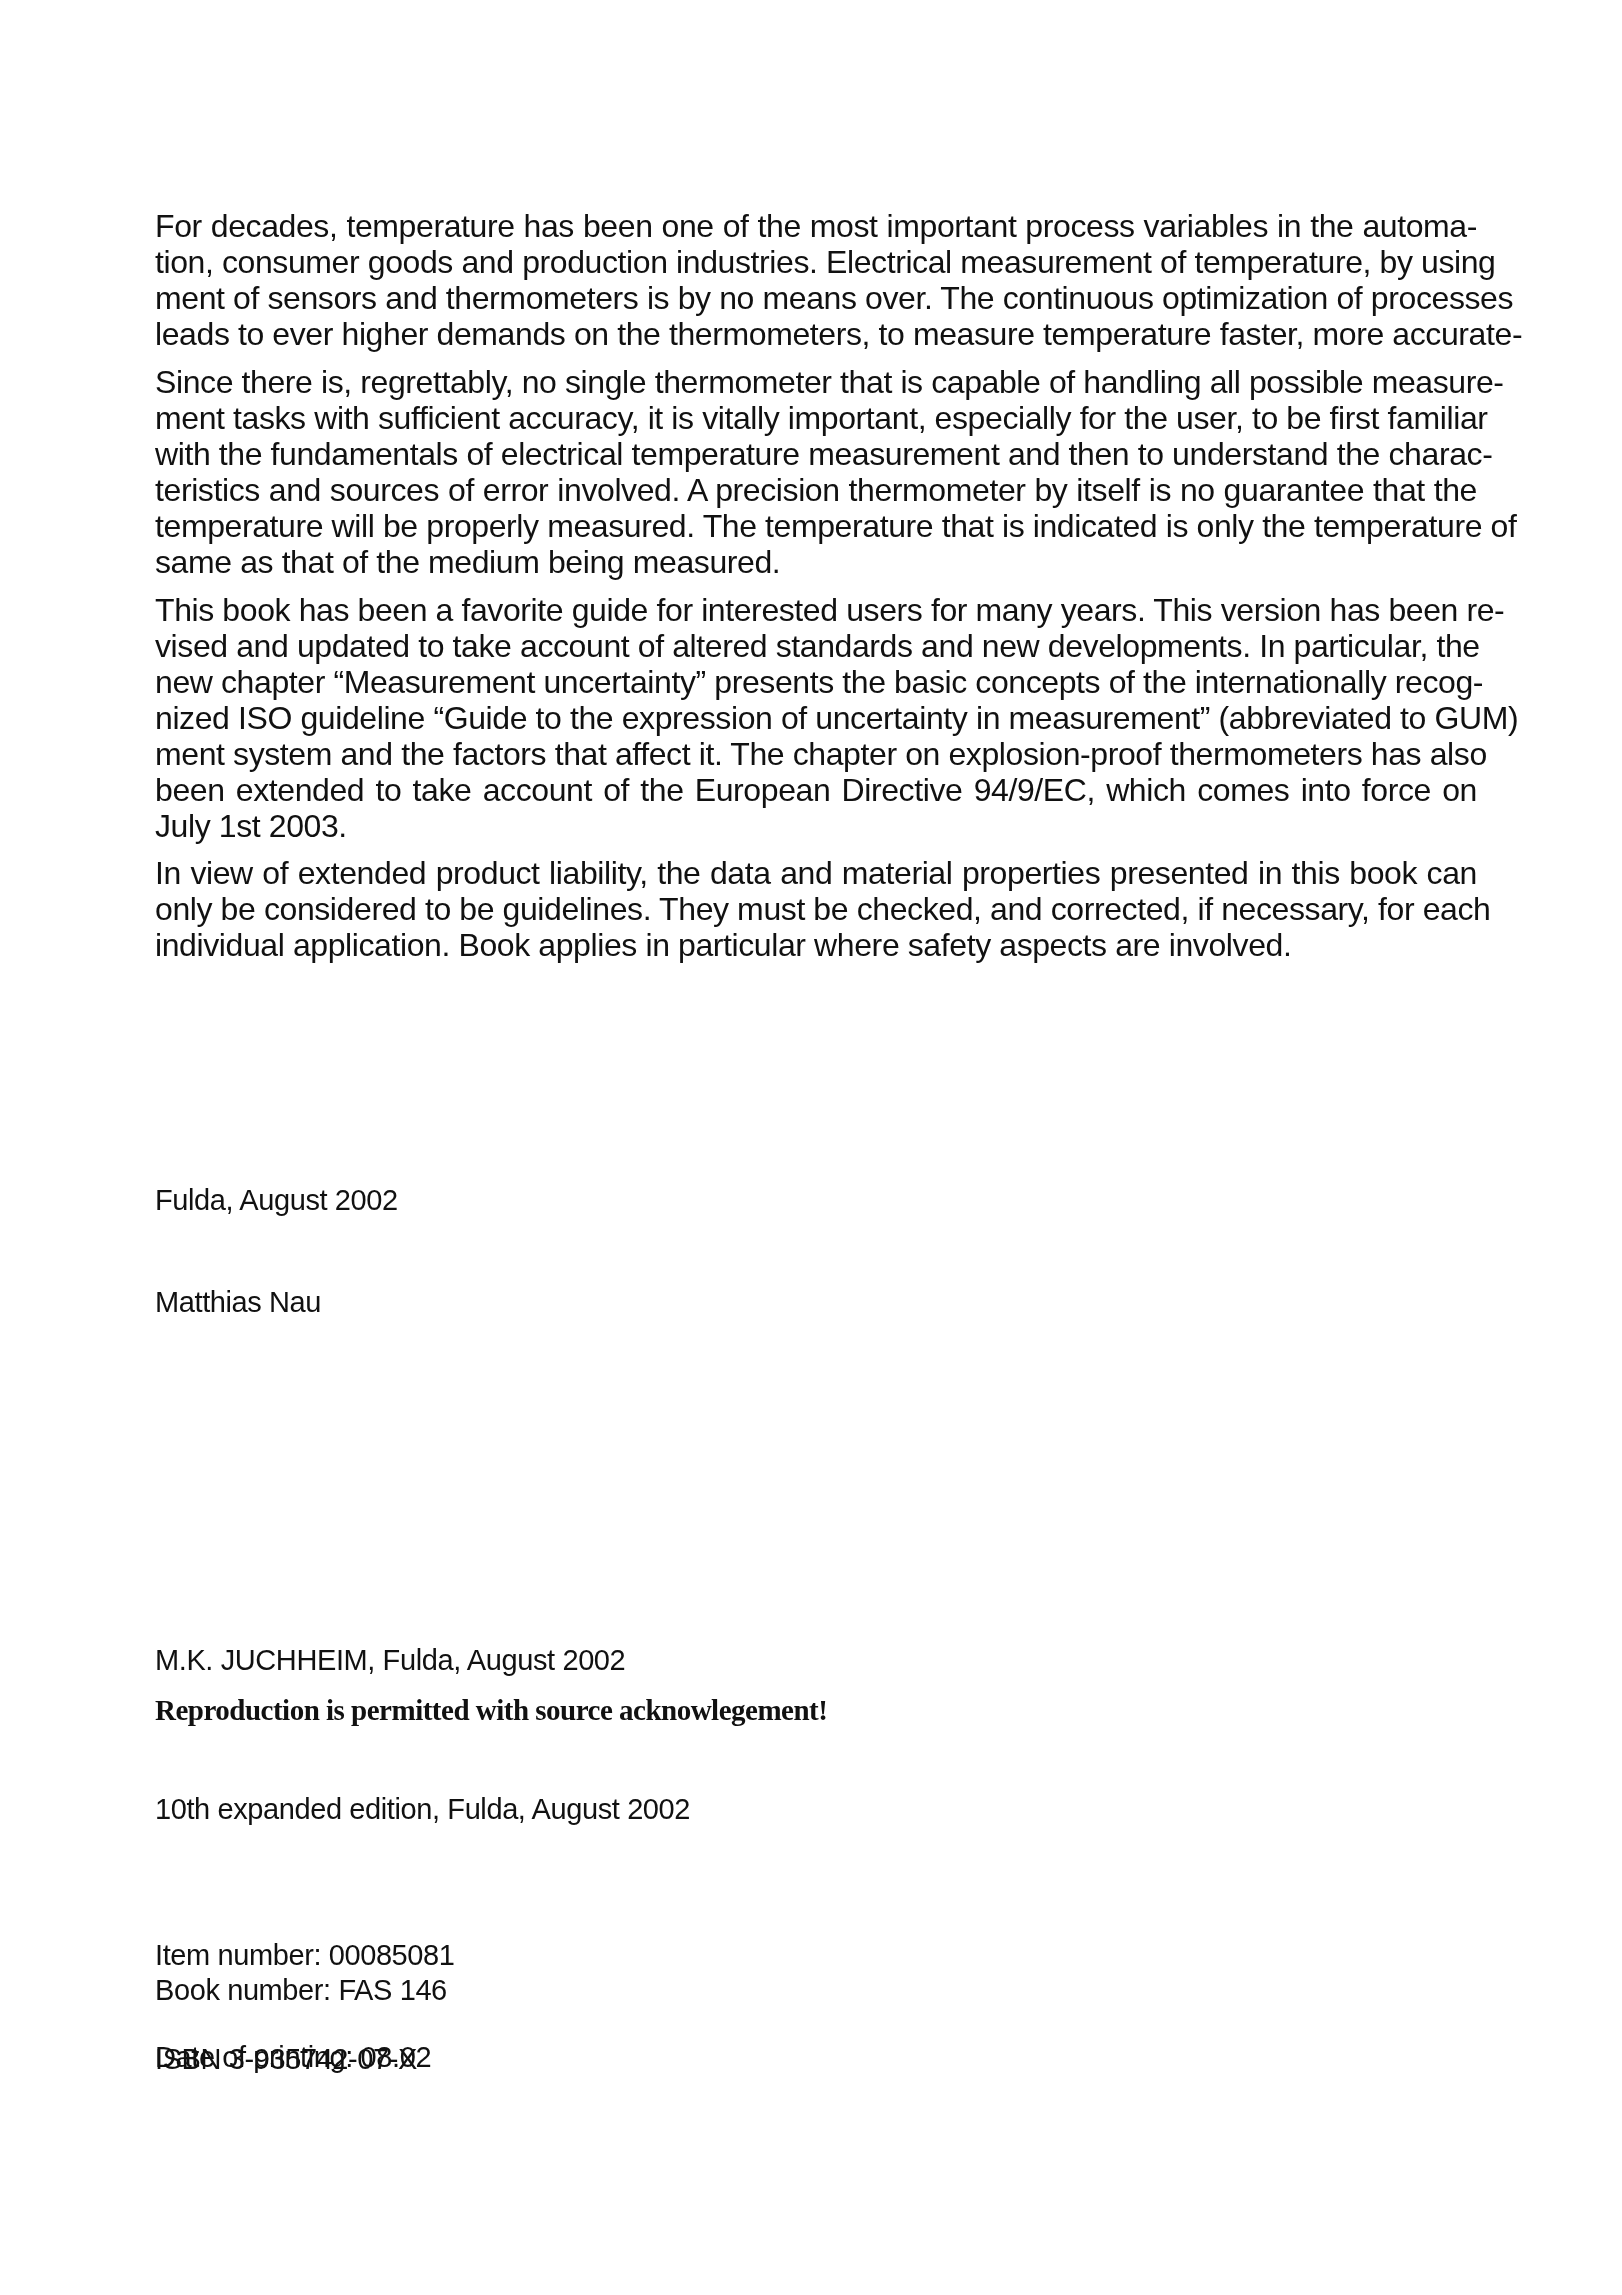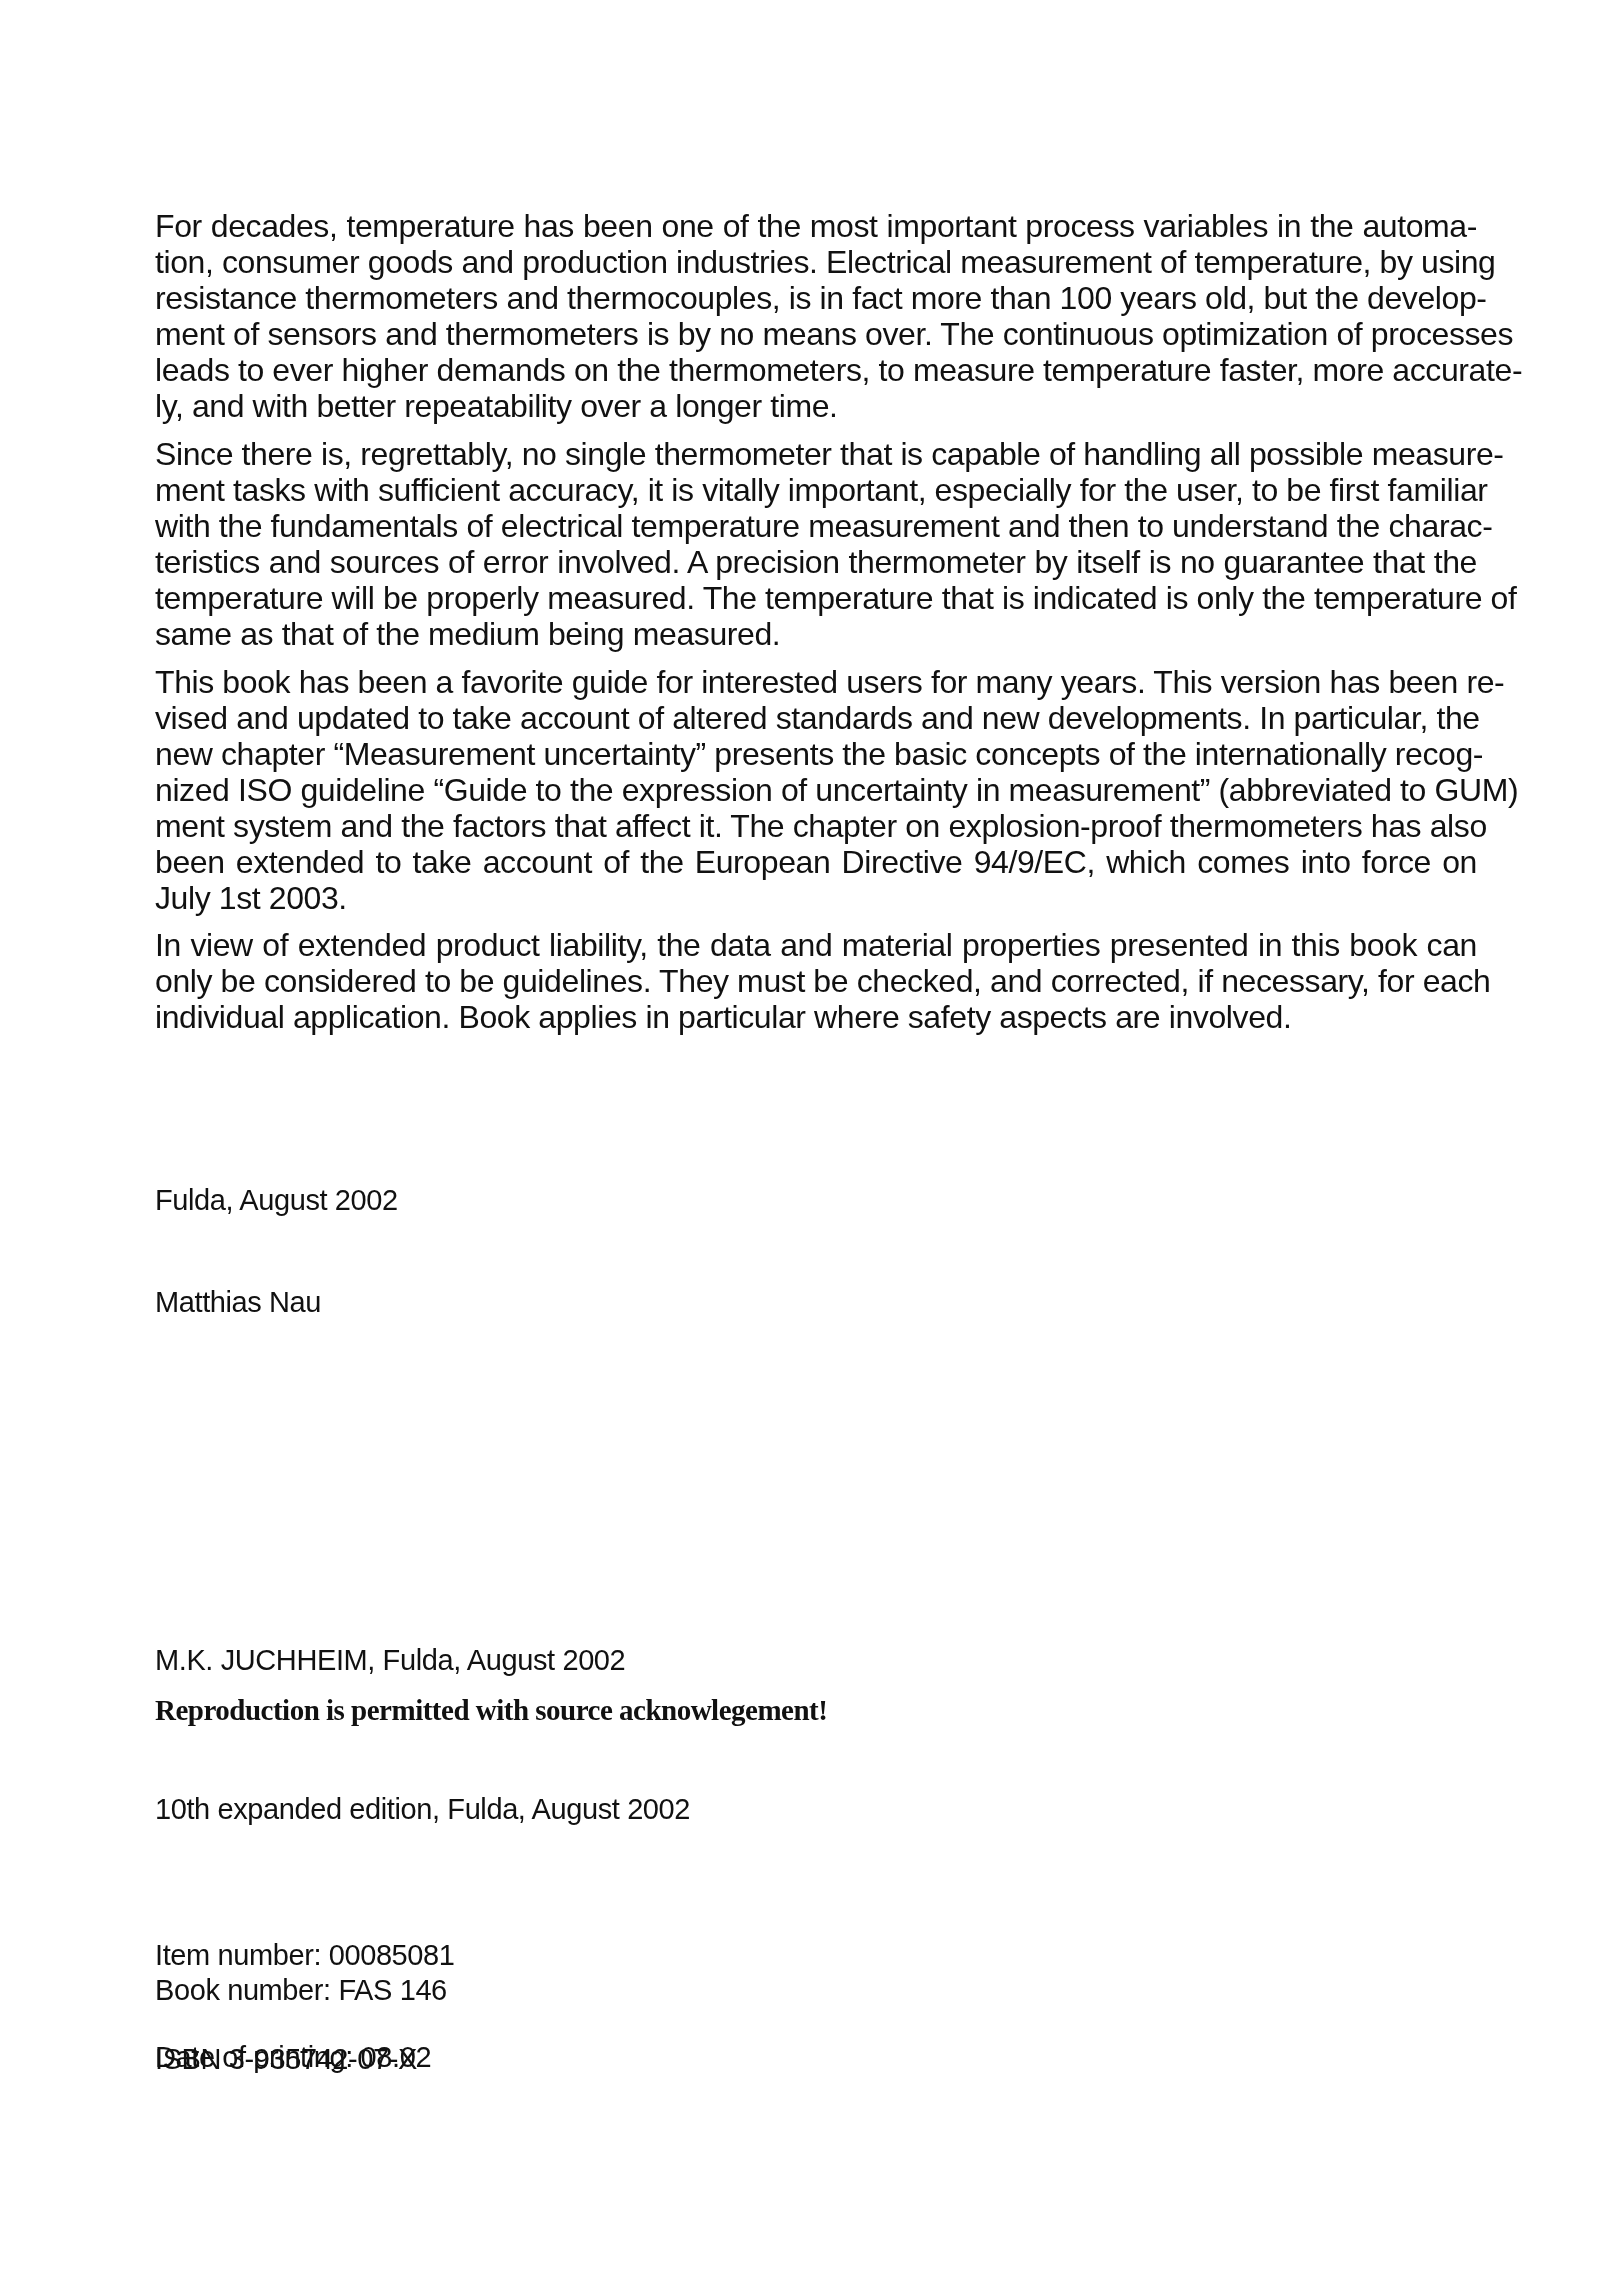--- a/index.html
+++ b/index.html
@@ -53,24 +53,22 @@
       letter-spacing: -0.5px;
     }
   </style>
 </head>
 <body>
 
 <div class="page">
   <p class="para">
     <span class="ln">For decades, temperature has been one of the most important process variables in the automa-</span>
     <span class="ln">tion, consumer goods and production industries. Electrical measurement of temperature, by using</span>
-    <span class="ln">resistance thermometers and thermocouples, is in fact more than 100 years old, but the develop-</span>
     <span class="ln">ment of sensors and thermometers is by no means over. The continuous optimization of processes</span>
     <span class="ln">leads to ever higher demands on the thermometers, to measure temperature faster, more accurate-</span>
-    <span class="ln last">ly, and with better repeatability over a longer time.</span>
   </p>
   <p class="para">
     <span class="ln">Since there is, regrettably, no single thermometer that is capable of handling all possible measure-</span>
     <span class="ln">ment tasks with sufficient accuracy, it is vitally important, especially for the user, to be first familiar</span>
     <span class="ln">with the fundamentals of electrical temperature measurement and then to understand the charac-</span>
     <span class="ln">teristics and sources of error involved. A precision thermometer by itself is no guarantee that the</span>
     <span class="ln">temperature will be properly measured. The temperature that is indicated is only the temperature of</span>
     <span class="ln last">same as that of the medium being measured.</span>
   </p>
   <p class="para">

